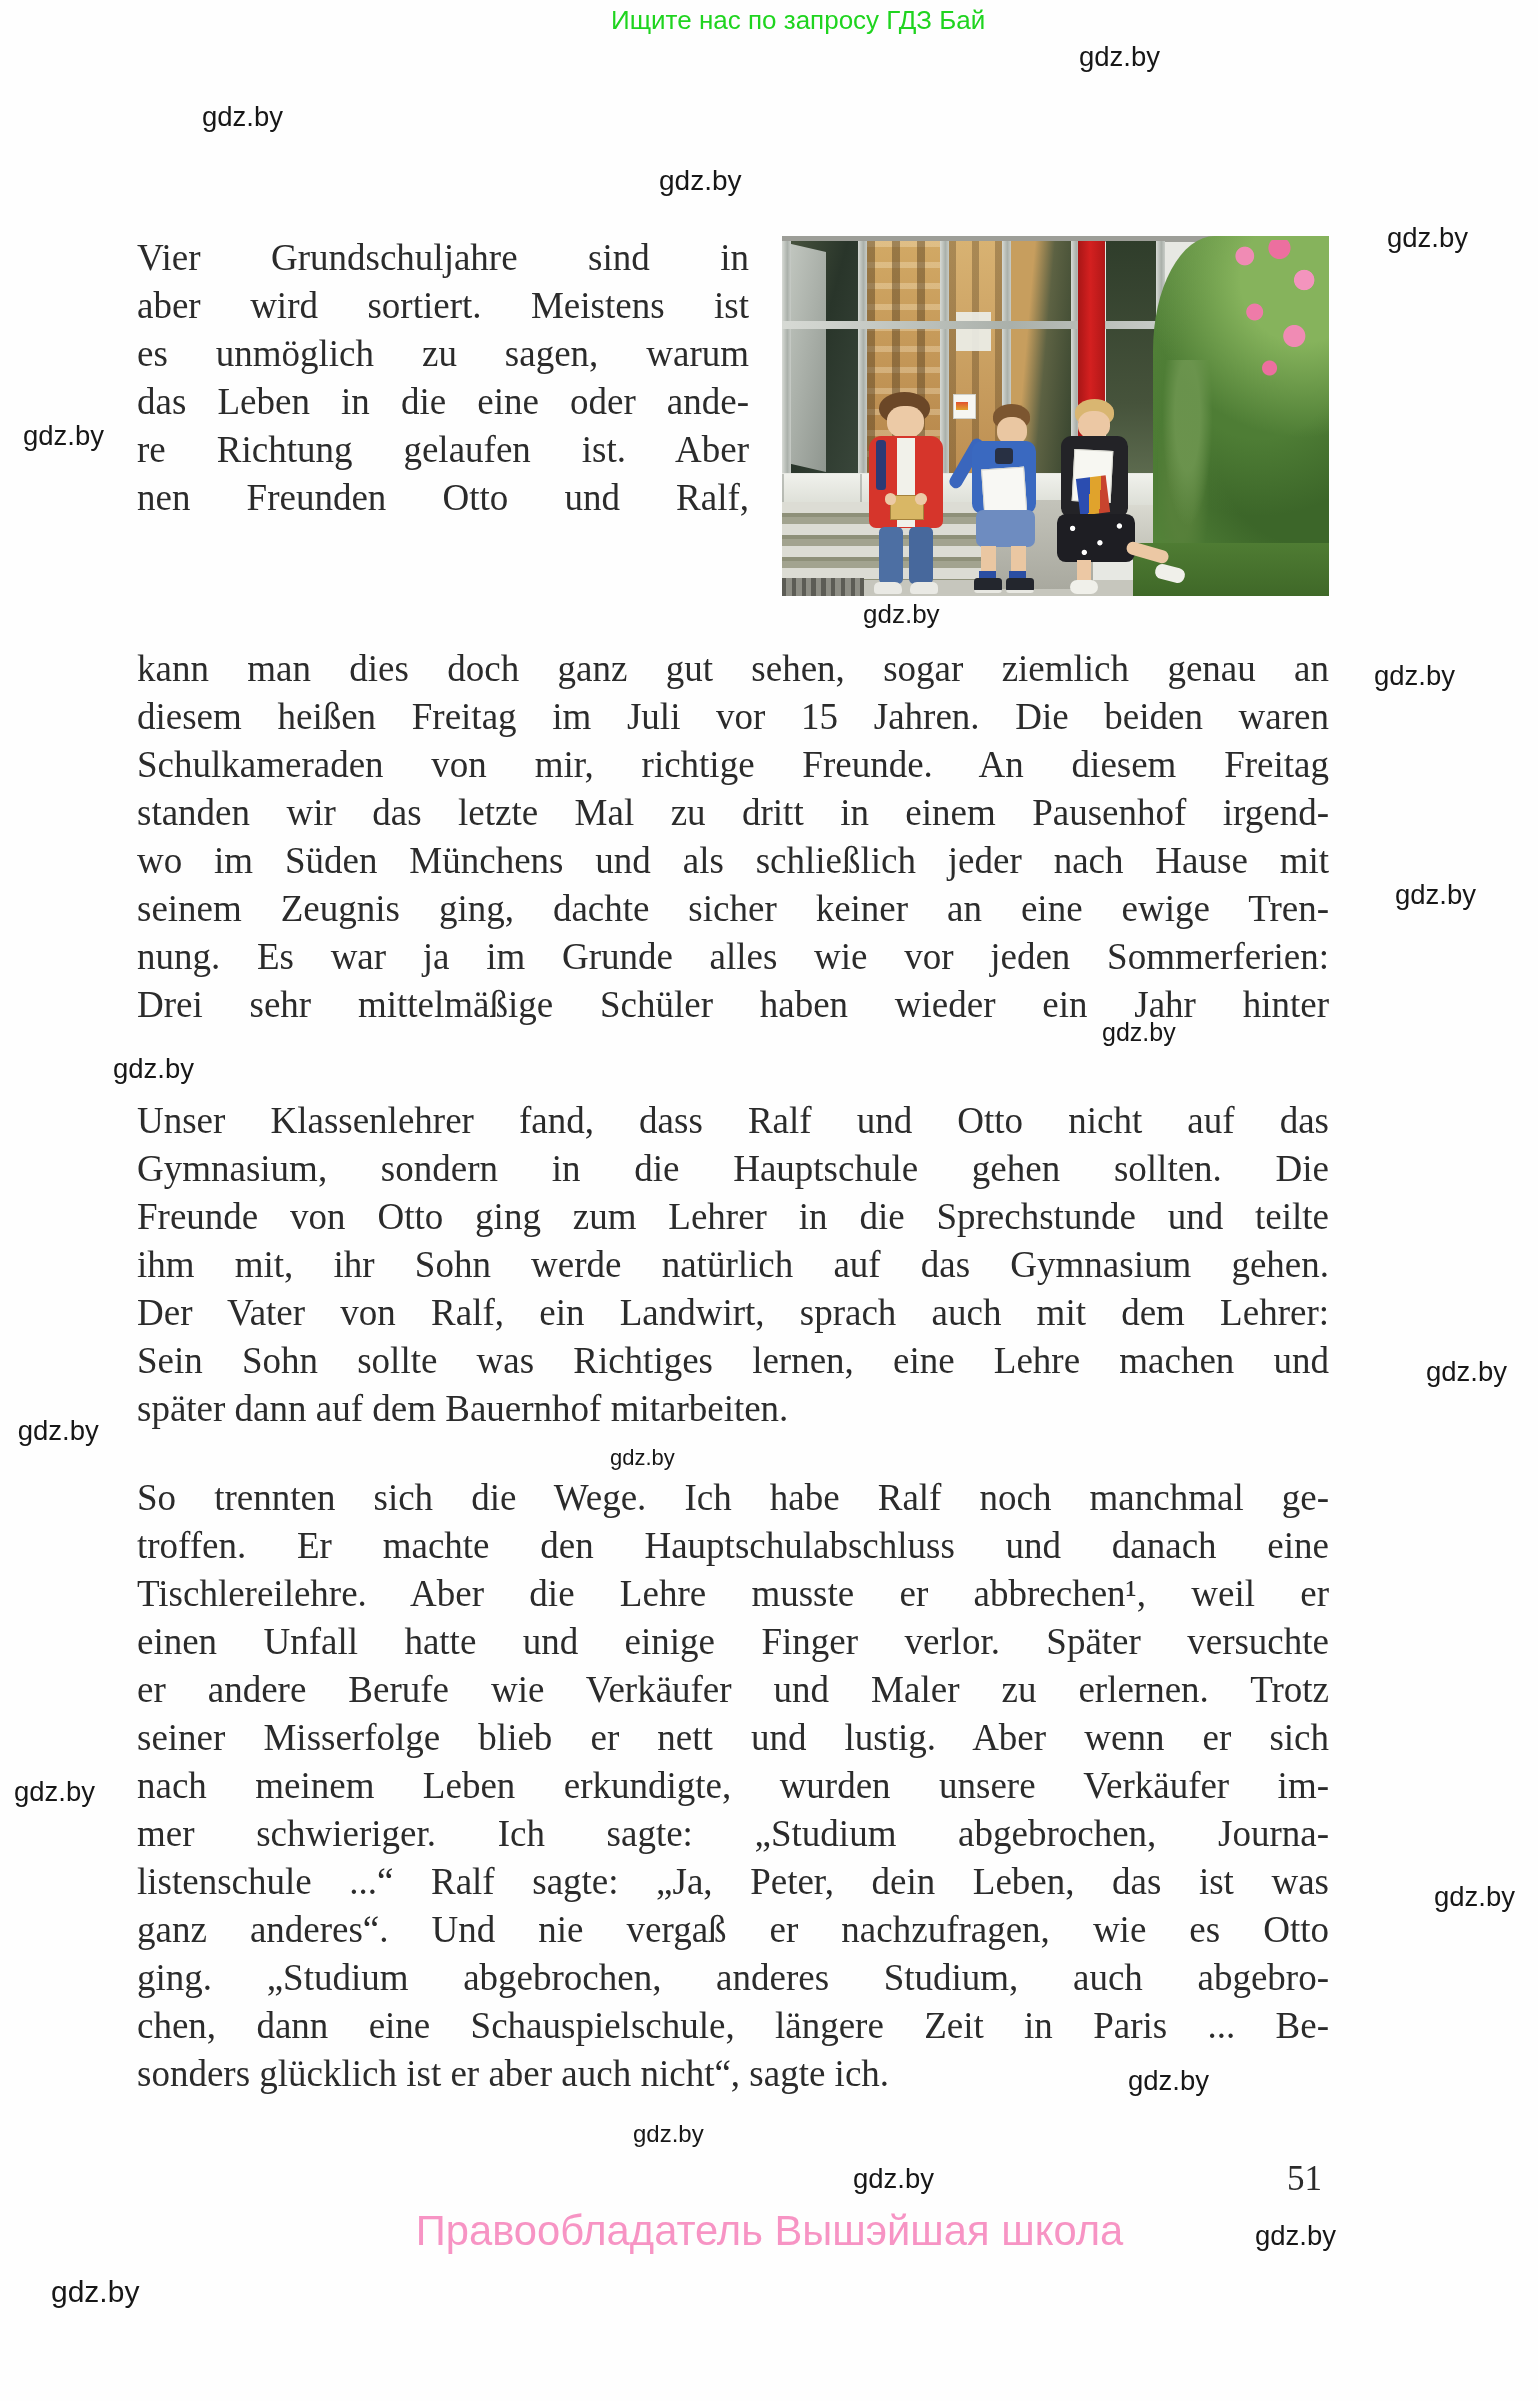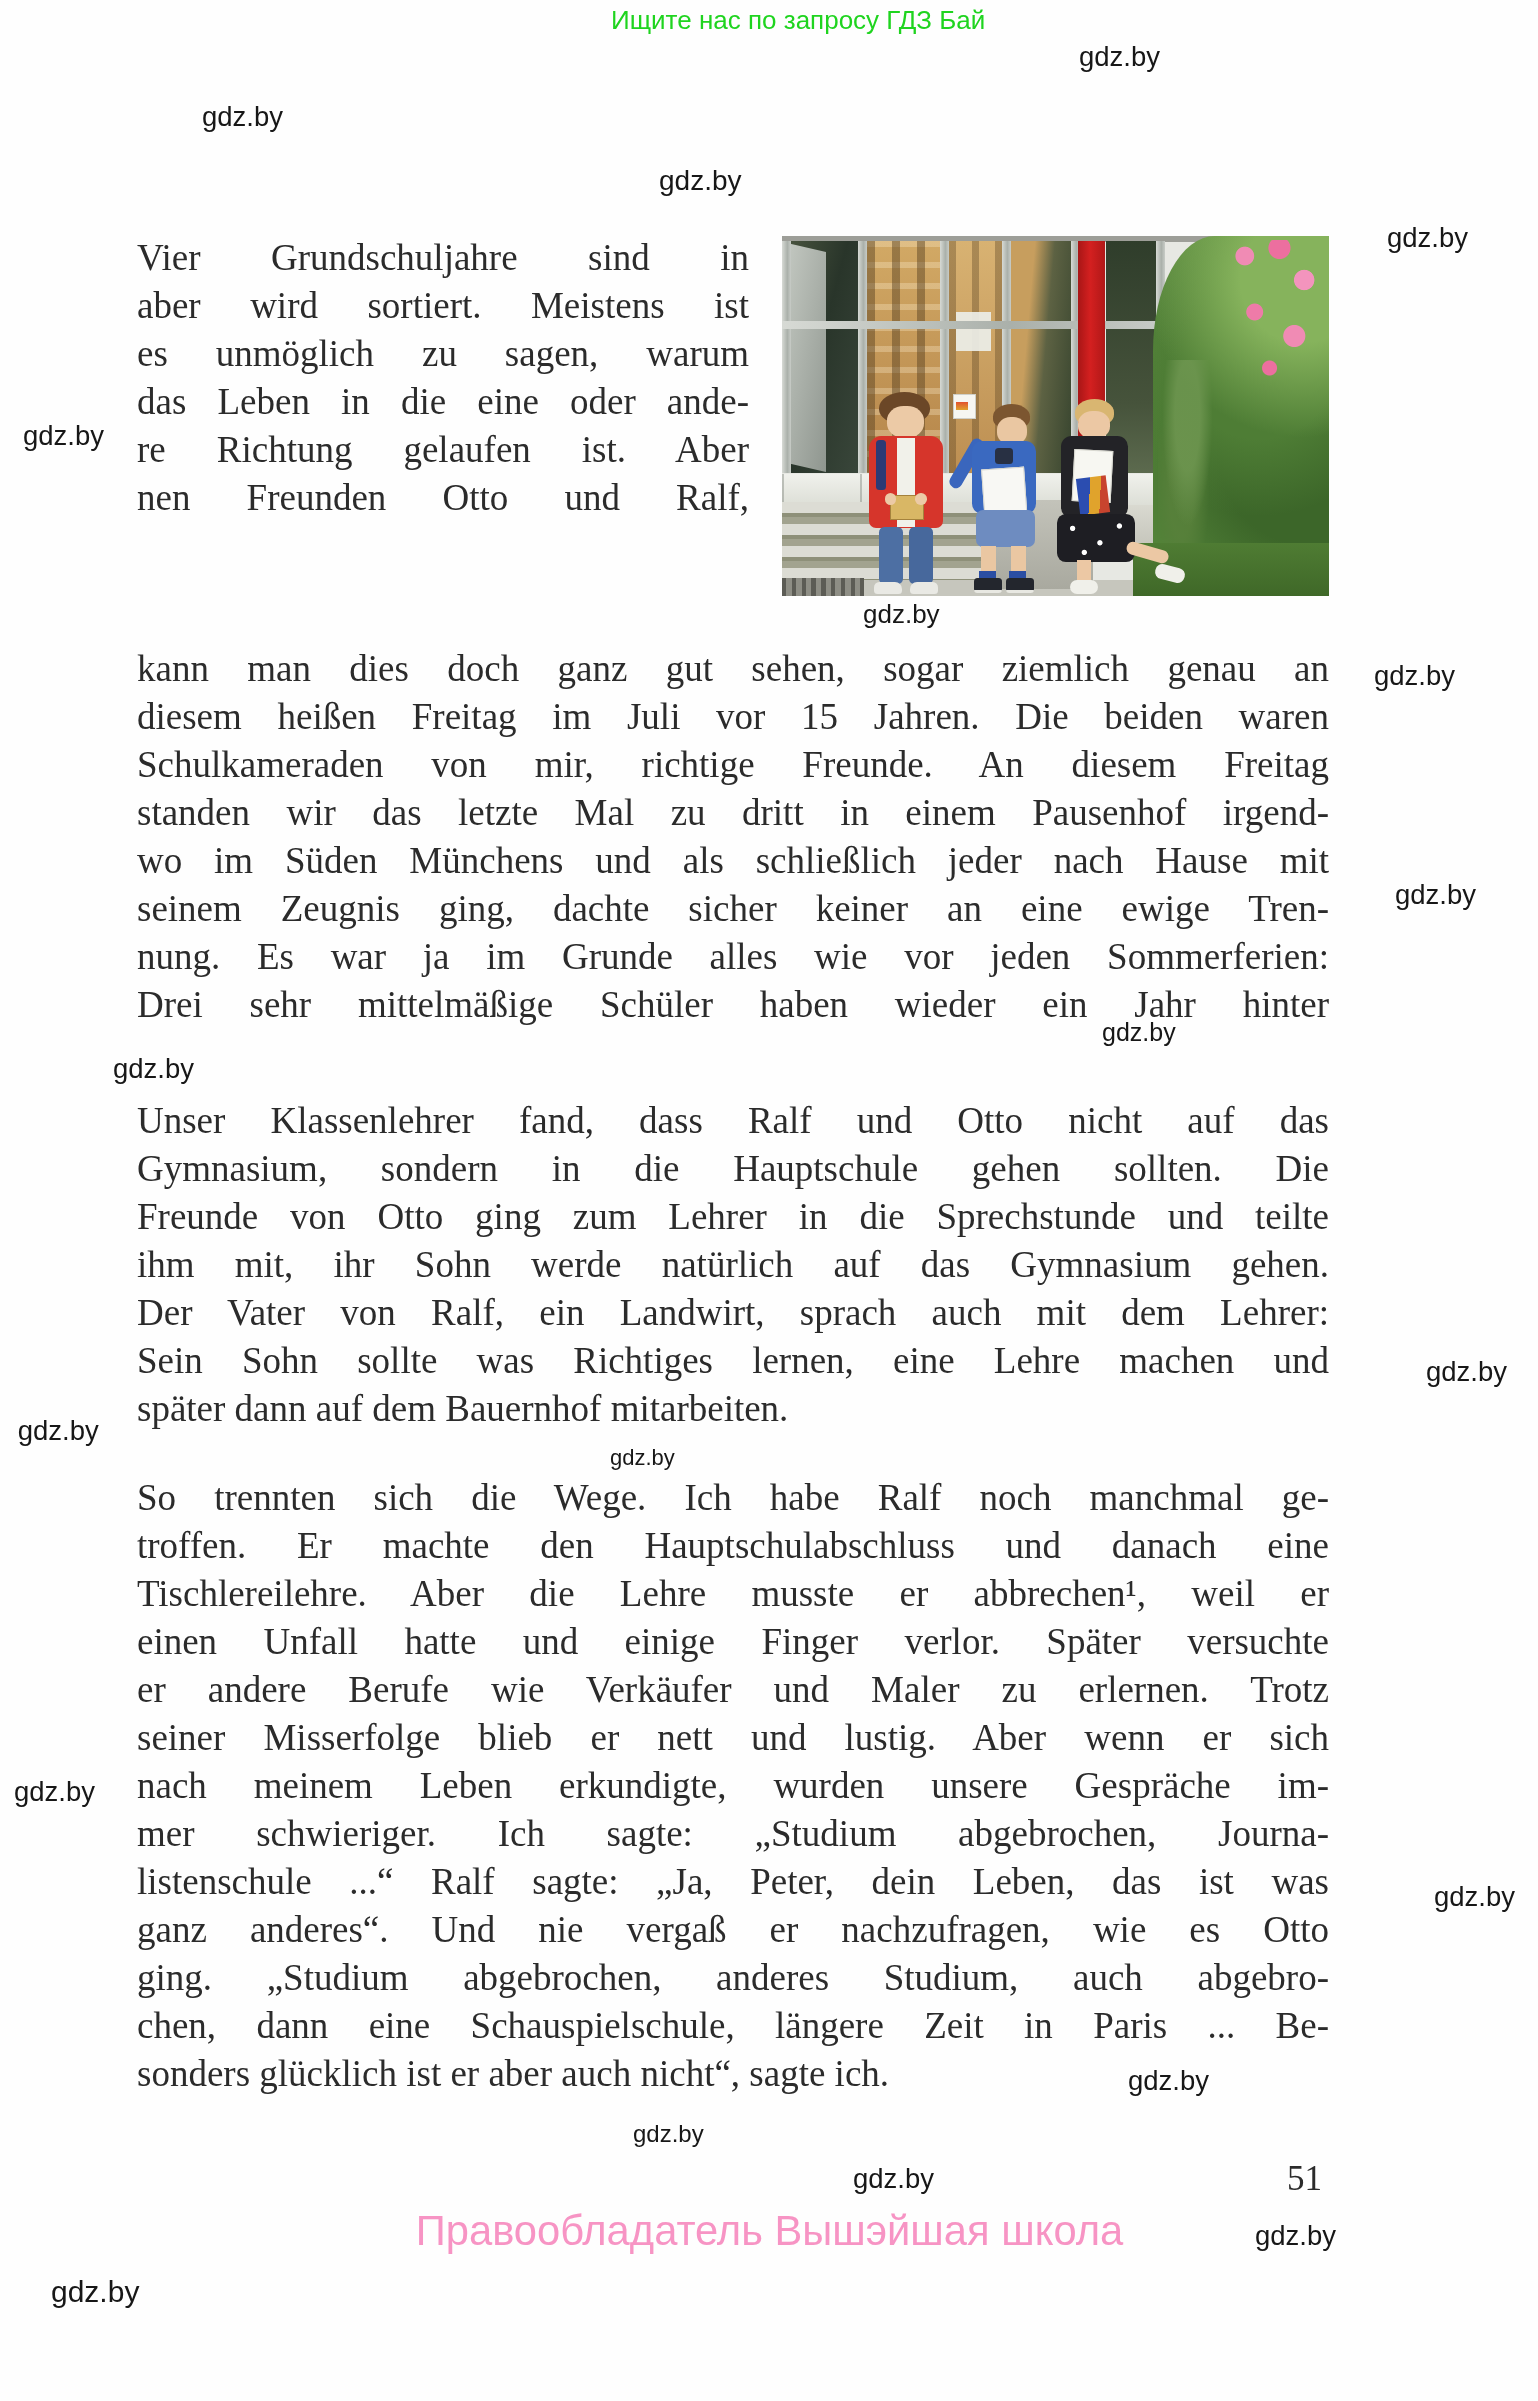--- a/index.html
+++ b/index.html
@@ -285,21 +285,21 @@
       <div class="tline jline">Sein Sohn sollte was Richtiges lernen, eine Lehre machen und</div>
       <div class="tline lline">später dann auf dem Bauernhof mitarbeiten.</div>
     </div>
   <div class="para p3">
       <div class="tline jline">So trennten sich die Wege. Ich habe Ralf noch manchmal ge-</div>
       <div class="tline jline">troffen. Er machte den Hauptschulabschluss und danach eine</div>
       <div class="tline jline">Tischlereilehre. Aber die Lehre musste er abbrechen¹, weil er</div>
       <div class="tline jline">einen Unfall hatte und einige Finger verlor. Später versuchte</div>
       <div class="tline jline">er andere Berufe wie Verkäufer und Maler zu erlernen. Trotz</div>
       <div class="tline jline">seiner Misserfolge blieb er nett und lustig. Aber wenn er sich</div>
-      <div class="tline jline">nach meinem Leben erkundigte, wurden unsere Gespräche im-</div>
+      <div class="tline jline">nach meinem Leben erkundigte, wurden unsere Verkäufer im-</div>
       <div class="tline jline">mer schwieriger. Ich sagte: „Studium abgebrochen, Journa-</div>
       <div class="tline jline">listenschule ...“ Ralf sagte: „Ja, Peter, dein Leben, das ist was</div>
       <div class="tline jline">ganz anderes“. Und nie vergaß er nachzufragen, wie es Otto</div>
       <div class="tline jline">ging. „Studium abgebrochen, anderes Studium, auch abgebro-</div>
       <div class="tline jline">chen, dann eine Schauspielschule, längere Zeit in Paris ... Be-</div>
       <div class="tline lline">sonders glücklich ist er aber auch nicht“, sagte ich.</div>
     </div>
 
   <div class="pagenum">51</div>
   <div class="copyright">Правообладатель Вышэйшая школа</div>

